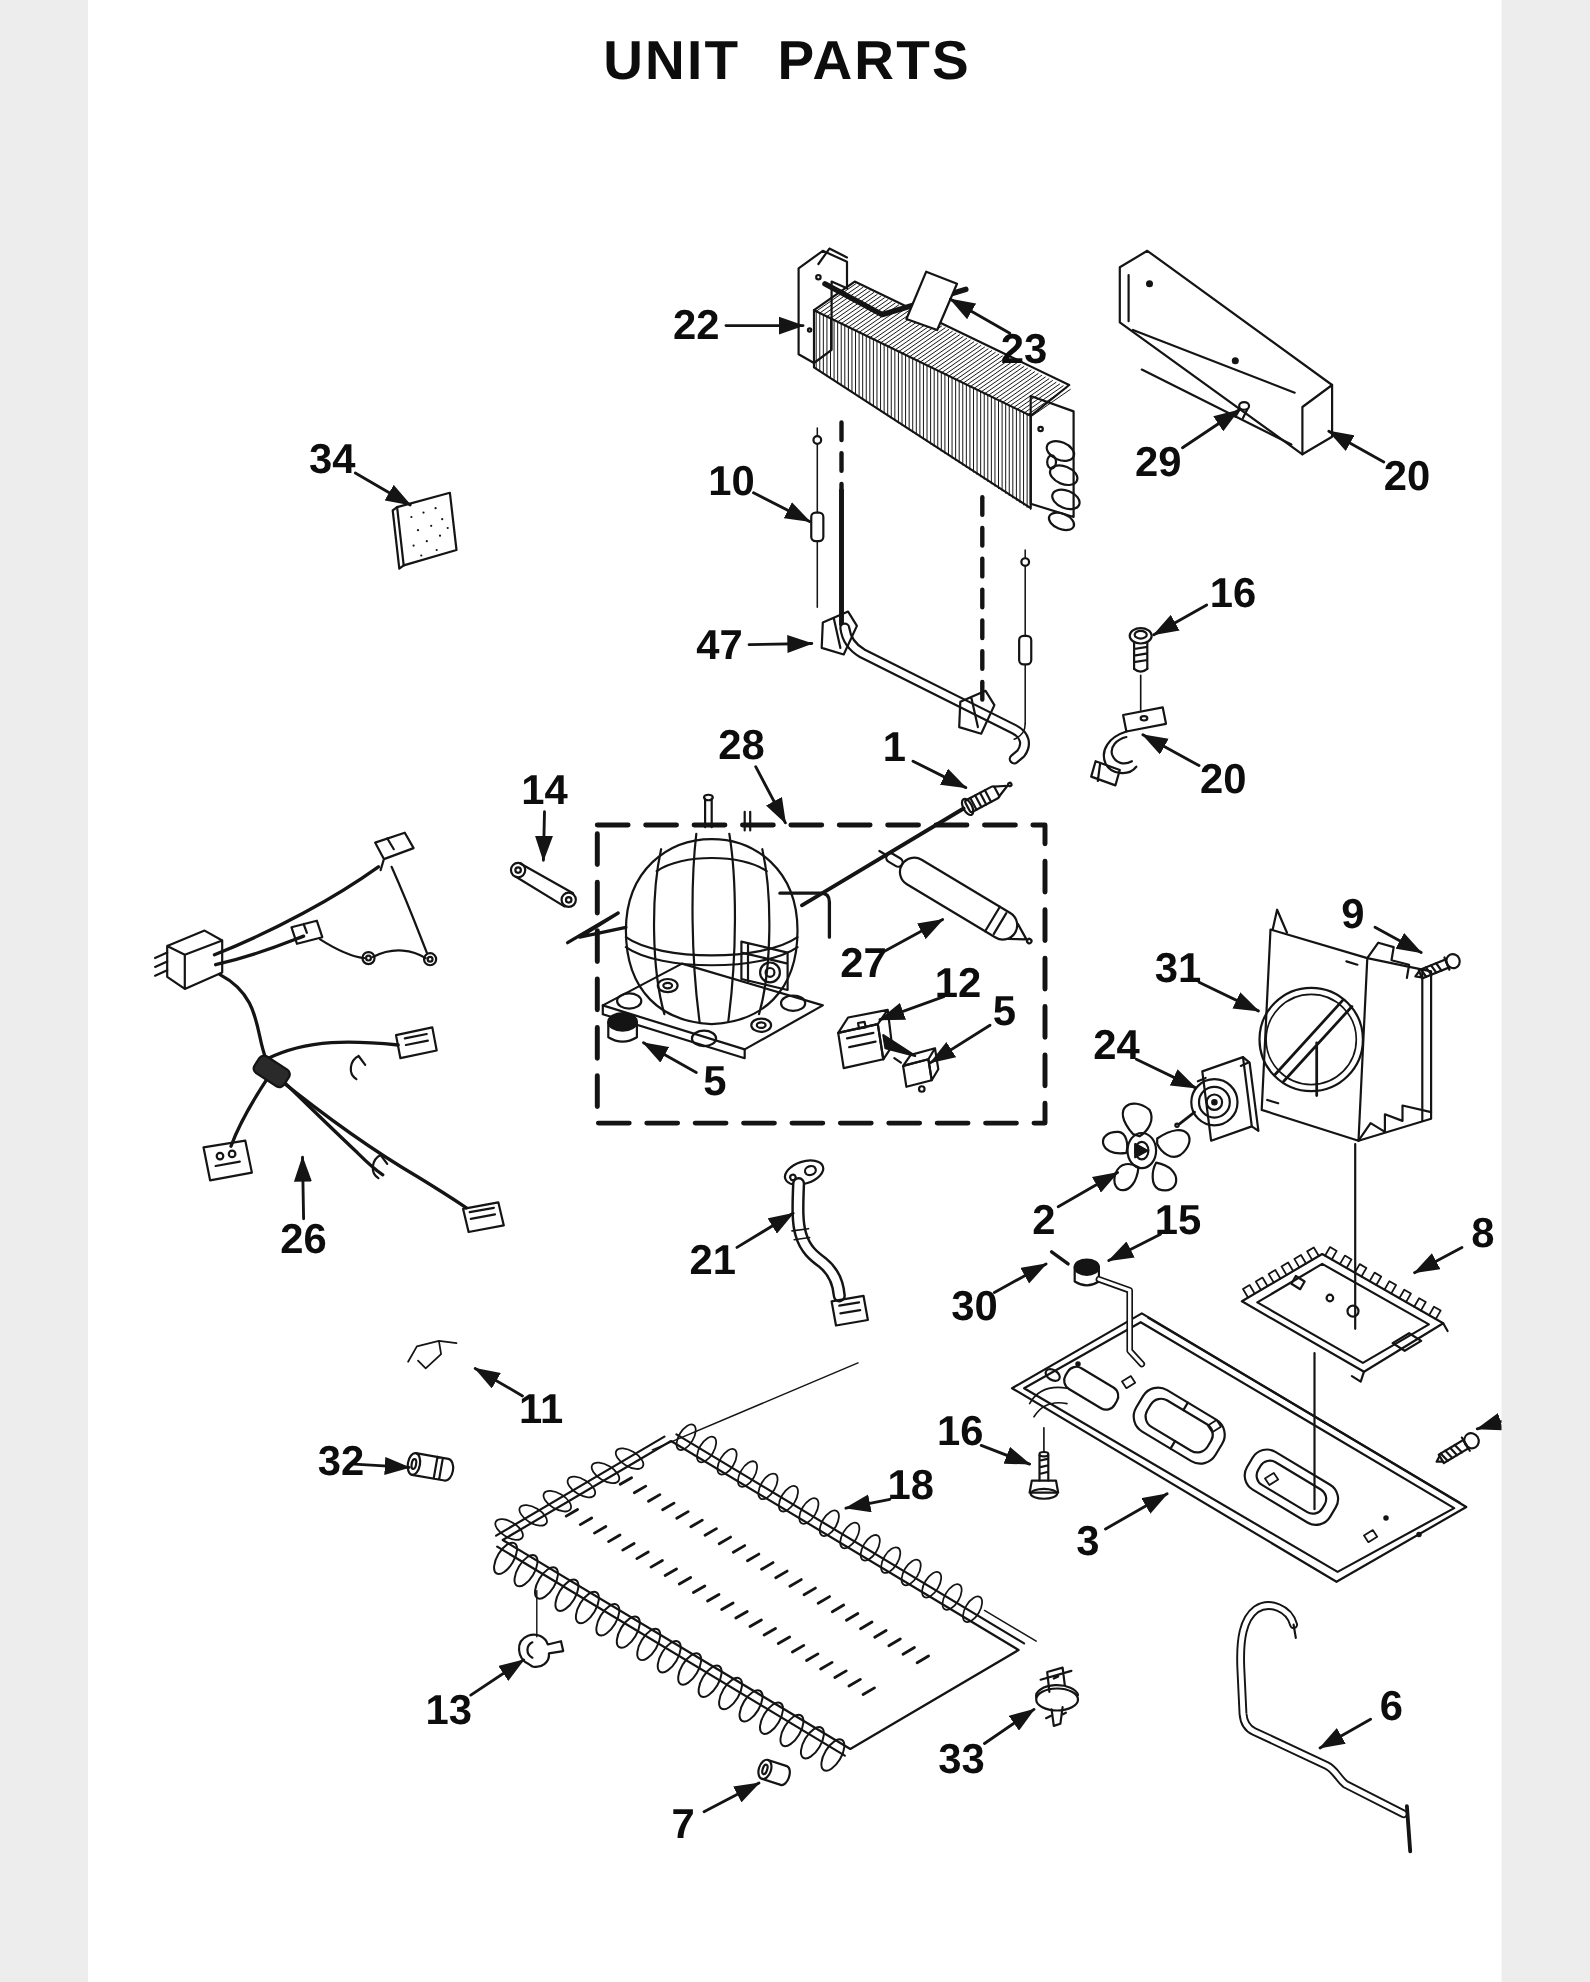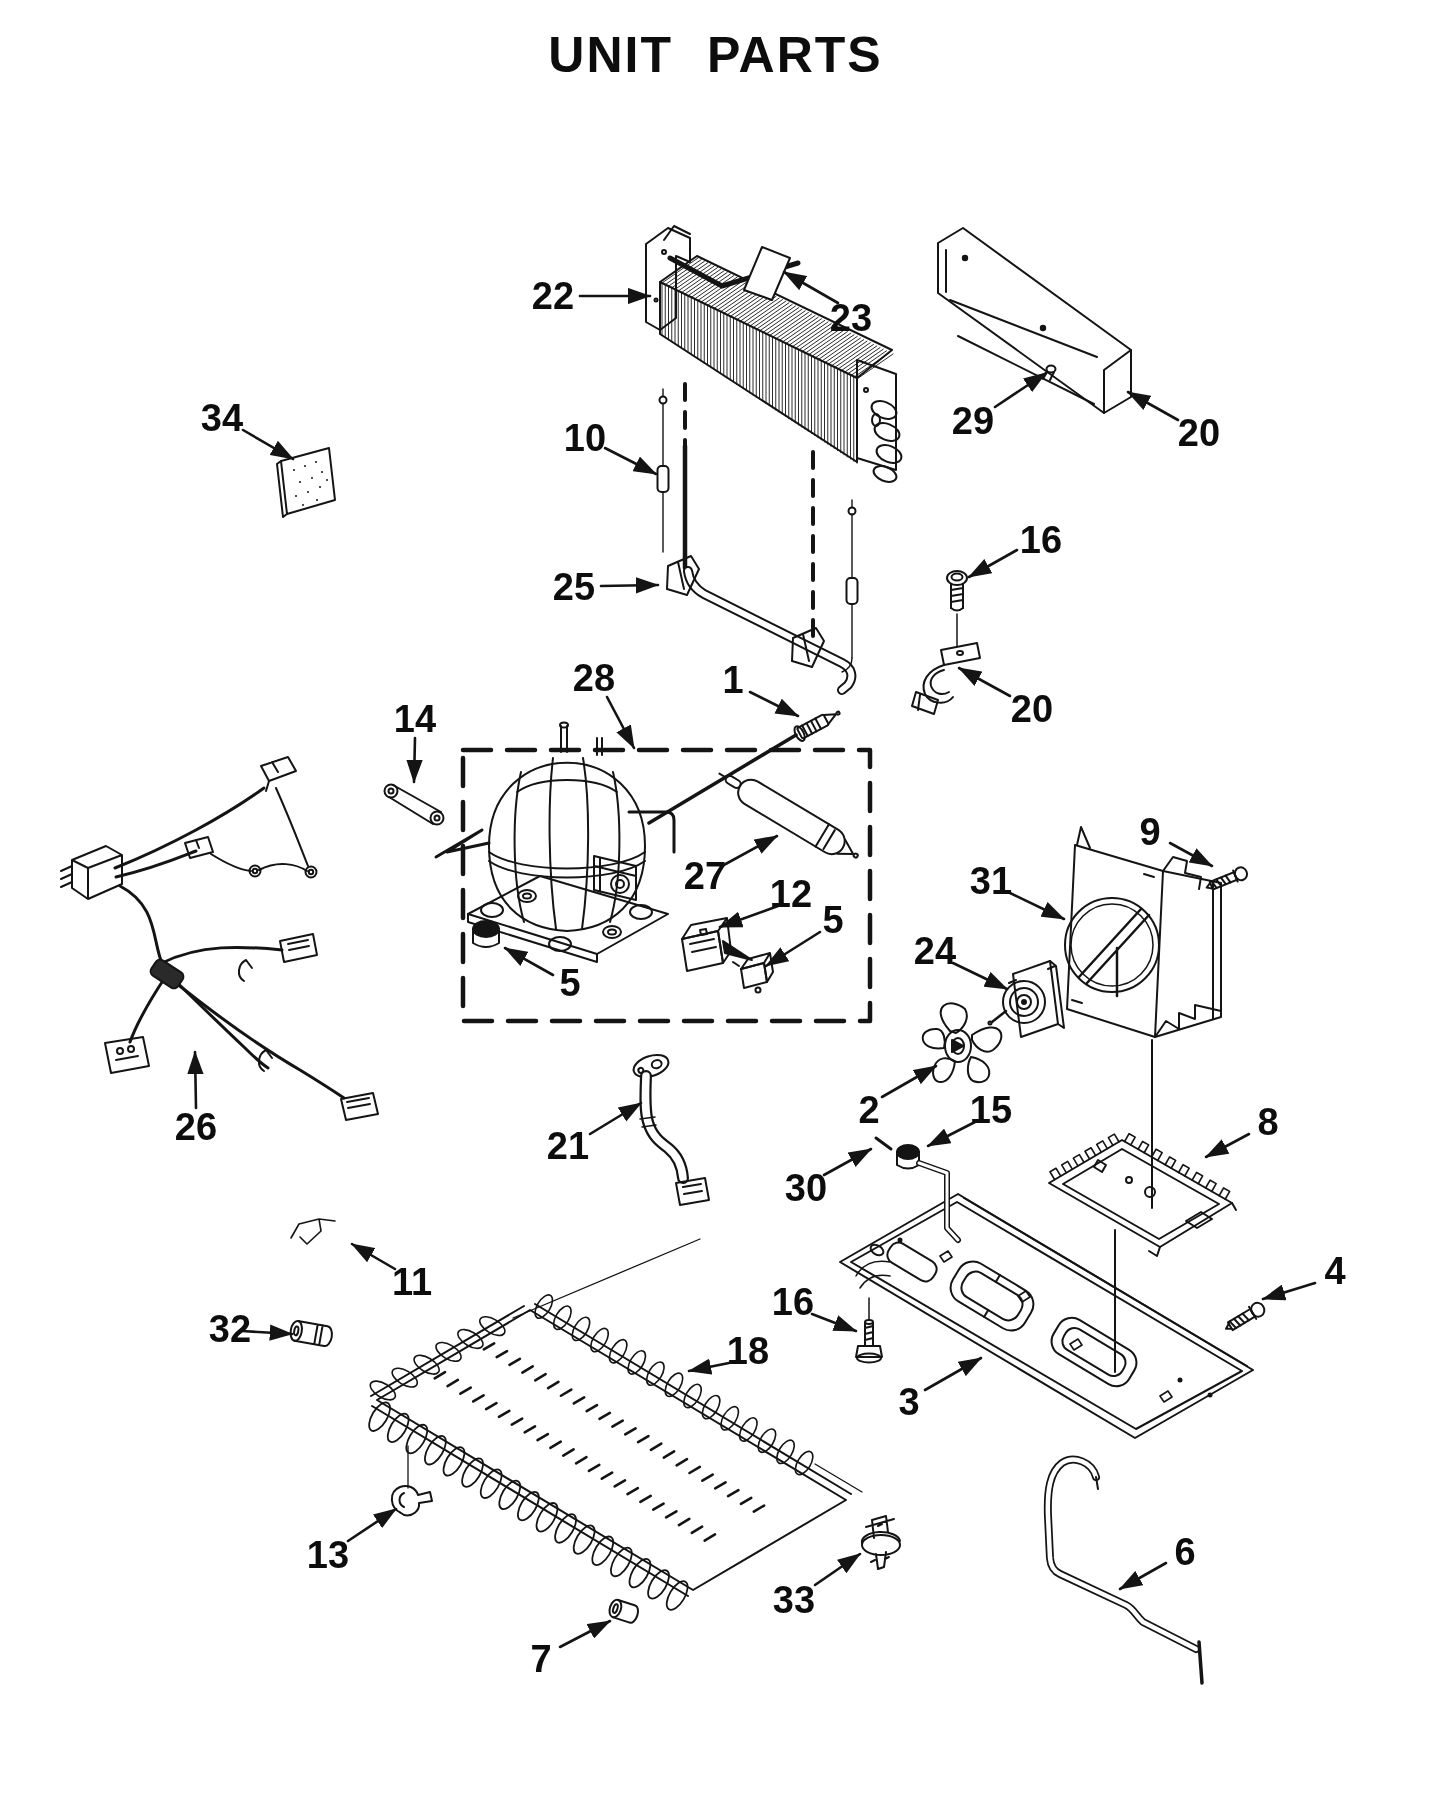--- a/index.html
+++ b/index.html
@@ -1,16 +1,16 @@
 <!DOCTYPE html>
 <html><head>
 <meta charset="utf-8">
 <style>
   html,body{margin:0;padding:0;background:#ededed;}
-  .page{position:relative;width:1445px;height:1802px;background:#ffffff;margin:0 auto;overflow:hidden;
+  .page{position:relative;width:1285px;height:1802px;background:#ffffff;margin:0 auto;overflow:hidden;
         font-family:"Liberation Sans",sans-serif;color:#0d0d0d;}
   .title{position:absolute;top:26px;left:0;right:14px;text-align:center;
          font-size:50px;font-weight:bold;letter-spacing:2px;word-spacing:18px;}
   svg.art{position:absolute;left:0;top:0;width:1445px;height:1802px;}
   .callout{position:absolute;transform:translate(-50%,-50%);font-size:38px;font-weight:bold;line-height:1;
            white-space:nowrap;}
 </style>
 </head>
 <body>
 
@@ -625,21 +625,21 @@
           <line x1="1166" y1="1563" x2="1120" y2="1589" stroke-width="2.6" marker-end="url(#arrow)"></line>
         </g>
     </g>
   </svg>
 
   <div id="callout-layer">
       <div class="callout" style="left: 553px; top: 296px;">22</div>
       <div class="callout" style="left: 851px; top: 318px;">23</div>
       <div class="callout" style="left: 222px; top: 418px;">34</div>
       <div class="callout" style="left: 585px; top: 438px;">10</div>
-      <div class="callout" style="left: 574px; top: 587px;">25</div>
+      <div class="callout" style="left: 574px; top: 587px;">47</div>
       <div class="callout" style="left: 1199px; top: 433px;">20</div>
       <div class="callout" style="left: 973px; top: 421px;">29</div>
       <div class="callout" style="left: 1041px; top: 540px;">16</div>
       <div class="callout" style="left: 1032px; top: 709px;">20</div>
       <div class="callout" style="left: 594px; top: 678px;">28</div>
       <div class="callout" style="left: 733px; top: 680px;">1</div>
       <div class="callout" style="left: 415px; top: 719px;">14</div>
       <div class="callout" style="left: 705px; top: 876px;">27</div>
       <div class="callout" style="left: 791px; top: 894px;">12</div>
       <div class="callout" style="left: 833px; top: 920px;">5</div>

